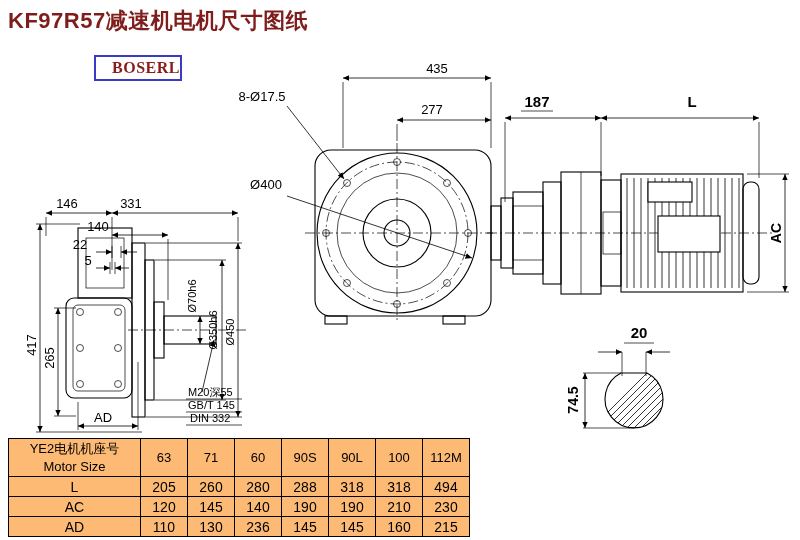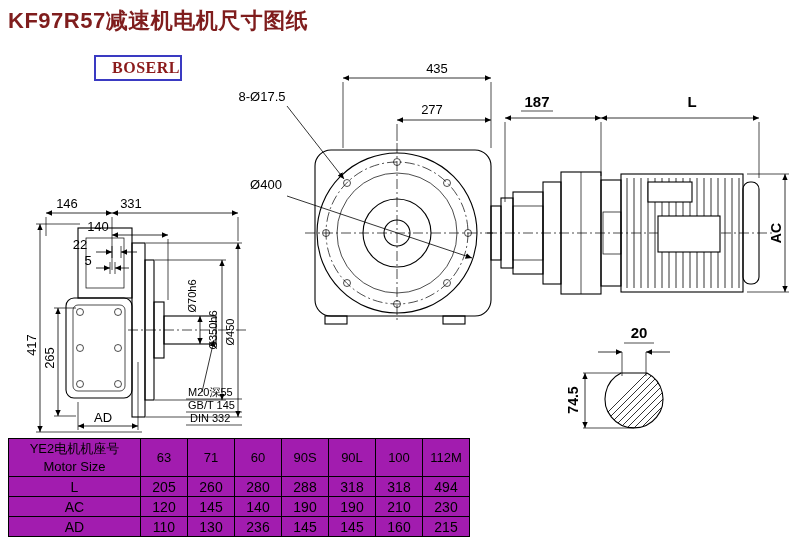--- a/index.html
+++ b/index.html
@@ -14,21 +14,21 @@
   .ln   { fill:none; stroke:#000; stroke-width:1.1; }
   .thin { fill:none; stroke:#000; stroke-width:0.7; }
   .dim  { fill:none; stroke:#000; stroke-width:0.8; }
   .cl   { fill:none; stroke:#000; stroke-width:0.7; stroke-dasharray:10 3 2 3; }
   .hatch line { stroke:#000; stroke-width:0.8; }
   .wh   { fill:#fff; stroke:#000; stroke-width:1.1; }
   text  { fill:#000; font-size:13px; font-family:"Liberation Sans", sans-serif; }
   text.sm { font-size:11px; }
   text.b  { font-size:15px; font-weight:bold; }
   text.b2 { font-size:14px; font-weight:bold; }
-  table.spec { position:absolute; left:8px; top:438px; border-collapse:collapse; table-layout:fixed; background:#a21caf; }
+  table.spec { position:absolute; left:8px; top:438px; border-collapse:collapse; table-layout:fixed; background:#fdba74; }
   table.spec td { border:1px solid #000; text-align:center; vertical-align:middle; font-size:14px; height:20px; padding:0; color:#000; }
   table.spec td.hd { height:38px; font-size:13px; line-height:1.35; }
 </style>
 </head>
 <body>
 
 <div class="title">KF97R57减速机电机尺寸图纸</div>
 <div class="logo">
     <span>BOSERL</span>
   </div>

